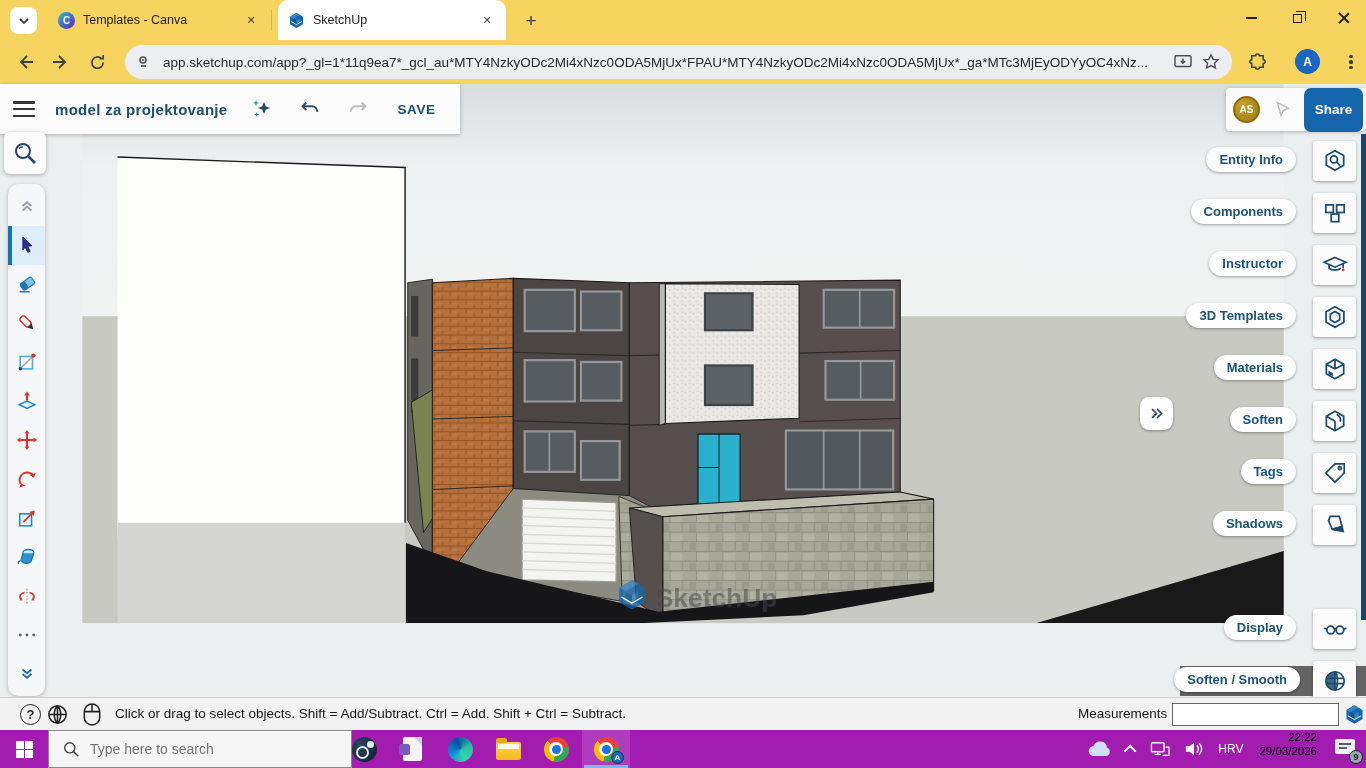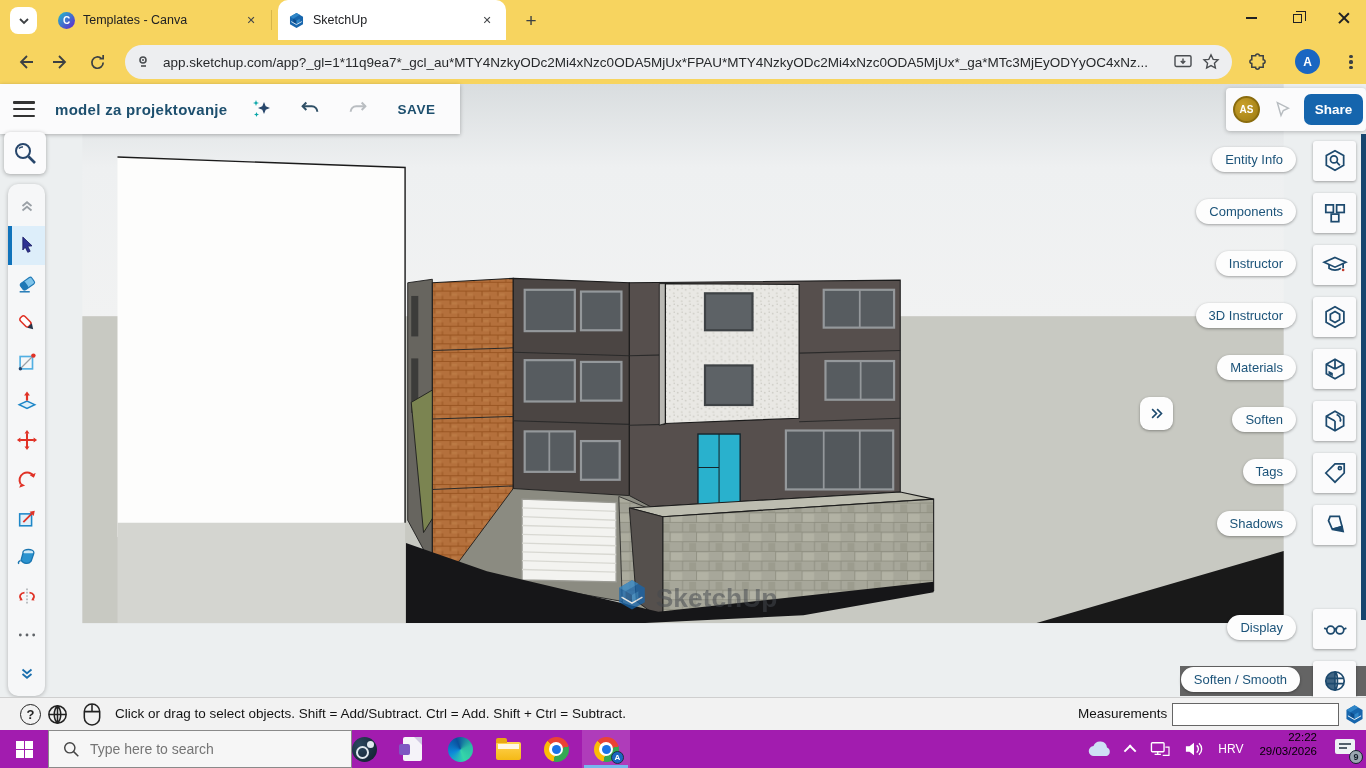--- a/index.html
+++ b/index.html
@@ -41,32 +41,32 @@
 
   
   .app-header { position:absolute; left:0; top:0; width:460px; height:50px; background:#fbfbfc; box-shadow:0 1px 4px rgba(0,0,0,.28); display:flex; align-items:center; }
   .hamburger { width:22px; height:16px; margin-left:13px; display:flex; flex-direction:column; justify-content:space-between; }
   .hamburger i { height:2.5px; background:#333; border-radius:1px; }
   .doc-title { margin-left:20px; font-size:15px; font-weight:bold; color:#1d4f6e; letter-spacing:.3px; }
   .hdr-btn { margin-left:22px; width:26px; height:26px; display:flex; align-items:center; justify-content:center; }
   .save-btn { margin-left:26px; font-size:13.5px; font-weight:bold; color:#1d4f6e; letter-spacing:.6px; }
   .header-right { position:absolute; left:1226px; top:4px; width:140px; height:43px; background:#fbfbfc; box-shadow:0 1px 4px rgba(0,0,0,.25); border-radius:4px; display:flex; align-items:center; }
   .as-ava { width:27px; height:27px; margin-left:7px; border-radius:50%; background:radial-gradient(circle at 35% 35%,#caa12c,#9b7a10); border:2px solid #8a6c0e; color:#fff; font-size:10px; font-weight:bold; display:flex; align-items:center; justify-content:center; }
-  .share-btn { margin-left:12px; width:59px; height:31px; background:#1565ad; border-radius:7px; color:#fff; font-size:13.5px; font-weight:bold; display:flex; align-items:center; justify-content:center; }
+  .share-btn { margin-left:12px; width:59px; height:44px; background:#1565ad; border-radius:7px; color:#fff; font-size:13.5px; font-weight:bold; display:flex; align-items:center; justify-content:center; }
 
   
   .zoom-btn { position:absolute; left:4px; top:48px; width:42px; height:42px; background:#fbfbfc; border-radius:6px; box-shadow:0 1px 4px rgba(0,0,0,.3); display:flex; align-items:center; justify-content:center; }
   .tool-col { position:absolute; left:8px; top:100px; width:37px; height:512px; background:#f6f7f8; border-radius:10px; box-shadow:0 1px 4px rgba(0,0,0,.25); display:flex; flex-direction:column; align-items:stretch; padding:3px 0; }
   .tool { height:39px; display:flex; align-items:center; justify-content:center; position:relative; }
   .tool.active { background:#ddeefa; }
   .tool.active::before { content:""; position:absolute; left:0; top:0; bottom:0; width:3.5px; background:#1073bb; }
 
   
   .panel-row { position:absolute; height:40px; }
-  .panel-pill { position:absolute; right:70px; top:6px; background:#fdfdfd; border-radius:14px; box-shadow:0 1px 3px rgba(0,0,0,.35); padding:5px 13px; font-size:13px; font-weight:normal; color:#1b5379; white-space:nowrap; }
+  .panel-pill { position:absolute; right:70px; top:6px; background:#fdfdfd; border-radius:14px; box-shadow:0 1px 3px rgba(0,0,0,.35); padding:5px 13px; font-size:13px; font-weight:bold; color:#1b5379; white-space:nowrap; }
   .panel-btn { position:absolute; right:10px; top:0; width:43px; height:40px; background:#fbfbfc; border-radius:3px; box-shadow:0 1px 3px rgba(0,0,0,.35); display:flex; align-items:center; justify-content:center; }
   .soften-bar { position:absolute; left:1180px; top:582px; width:186px; height:30px; background:#646464; display:flex; align-items:center; }
   .peek-text { position:absolute; right:74px; font-size:13px; font-weight:bold; color:#f0f0f0; }
   .expand-btn { position:absolute; left:1140px; top:313px; width:33px; height:33px; background:#fdfdfd; border-radius:9px; box-shadow:0 1px 3px rgba(0,0,0,.35); display:flex; align-items:center; justify-content:center; }
   .scroll-thumb { position:absolute; left:1361px; top:50px; width:5px; height:486px; background:#17456e; }
 
   
   .statusbar { position:absolute; left:0; top:697px; width:1366px; height:33px; background:#f2f2f2; border-top:1px solid #cfcfcf; }
   .sb-ico { position:absolute; top:4px; width:25px; height:25px; display:flex; align-items:center; justify-content:center; }
   .help-circle { width:21px; height:21px; border:1.7px solid #222; border-radius:50%; display:flex; align-items:center; justify-content:center; font-size:13px; font-weight:bold; color:#222; }
@@ -480,21 +480,21 @@
       <div class="panel-btn">
         <svg width="26" height="26" viewBox="0 0 24 24" fill="none" stroke="#1d4a6e" stroke-width="1.6">
             <path d="M12 5l10 4.5L12 14 2 9.5z"></path>
             <path d="M19.5 10.8V15"></path>
             <circle cx="19.5" cy="16.6" r="1.2" fill="#c0392b" stroke="none"></circle>
             <path d="M6.5 11.8v3.2c3.2 2.3 7.8 2.3 11 0"></path>
           </svg>
       </div>
     </div>
     <div class="panel-row" style="top:213px; right:0; left:900px">
-      <div class="panel-pill"><span>3D Instructor</span></div>
+      <div class="panel-pill"><span>3D Templates</span></div>
       <div class="panel-btn">
         <svg width="26" height="26" viewBox="0 0 24 24" fill="none" stroke="#1d4a6e" stroke-width="1.6">
             <path d="M12 2.5l8.2 4.7v9.6L12 21.5l-8.2-4.7V7.2z"></path>
             <path d="M12 7l4.3 2.5v5L12 17l-4.3-2.5v-5z"></path>
           </svg>
       </div>
     </div>
     <div class="panel-row" style="top:265px; right:0; left:900px">
       <div class="panel-pill"><span>Materials</span></div>
       <div class="panel-btn">

